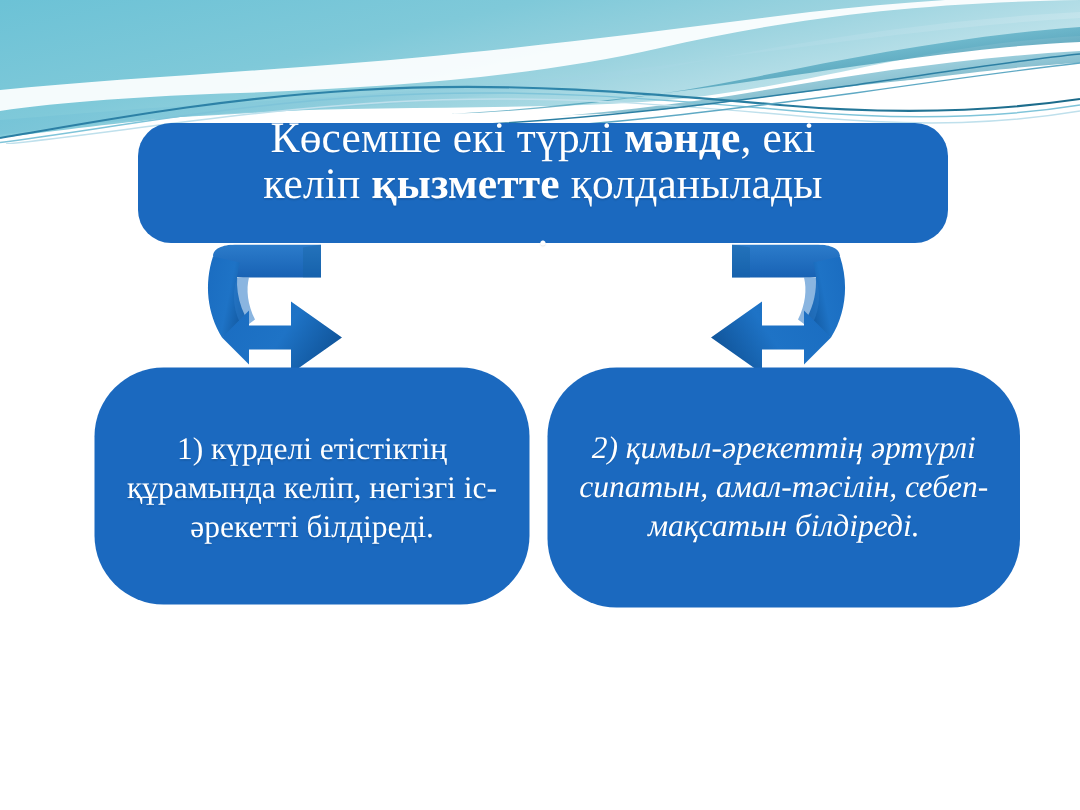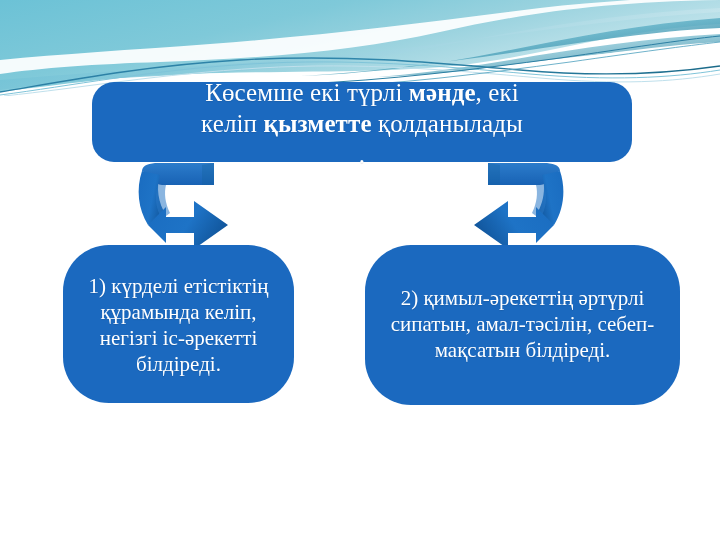--- a/index.html
+++ b/index.html
@@ -49,43 +49,44 @@
 
   #title-box {
     left: 92px;
     top: 82px;
     width: 540px;
     height: 80px;
     border-radius: 22px;
     padding: 2px 10px 0 10px;
   }
   #title-box .txt {
-    font-size: 25px;
+    font-size: 29px;
     line-height: 31px;
     letter-spacing: 0.1px;
     width: 100%;
     text-shadow: 0 1px 1px rgba(0,0,0,0.10);
   }
   #title-box b { font-weight: bold; }
 
   #left-box {
     left: 63px;
     top: 245px;
-    width: 231px;
+    width: 290px;
     height: 158px;
     border-radius: 46px;
     padding: 2px 14px 0 14px;
   }
   #right-box {
     left: 365px;
     top: 245px;
     width: 315px;
     height: 160px;
     border-radius: 46px;
     padding: 2px 12px 4px 12px;
+    font-style: italic;
   }
   .body-txt {
     font-size: 21px;
     line-height: 26px;
     width: 100%;
     text-shadow: 0 1px 1px rgba(0,0,0,0.10);
   }
 
   
   .arrow-wrap {

